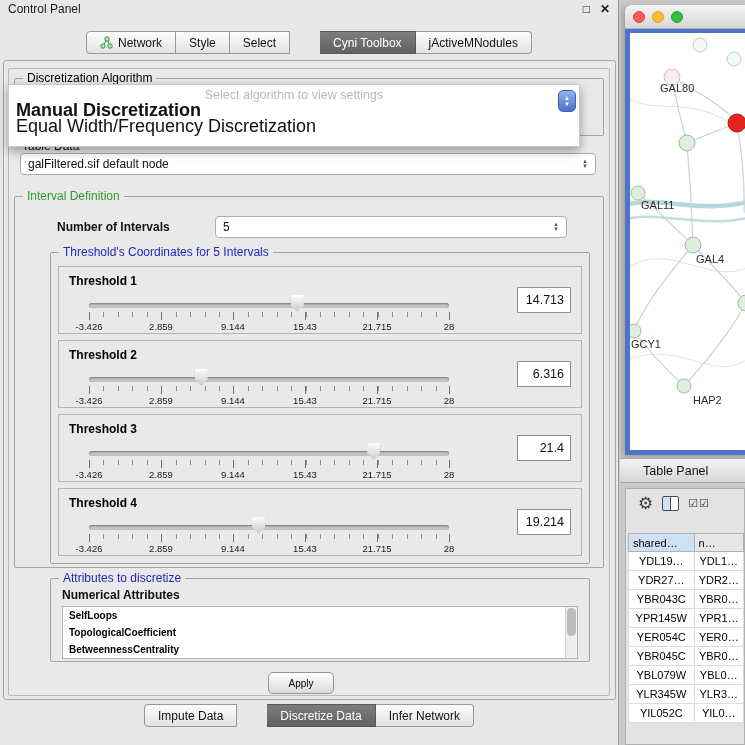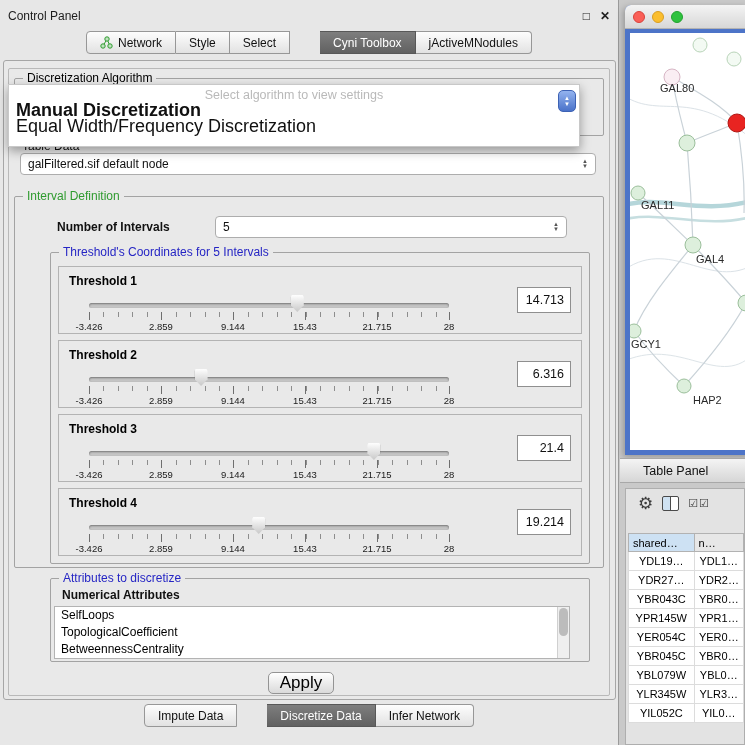--- a/index.html
+++ b/index.html
@@ -3,21 +3,21 @@
 <meta charset="utf-8">
 <style>
   * { margin:0; padding:0; box-sizing:border-box; }
   html,body { background:#c9c9c9; font-family:"Liberation Sans", sans-serif; }
   #screen { position:relative; width:745px; height:745px; overflow:hidden; background:#c9c9c9; }
 
   
   .control-panel { position:absolute; left:0; top:0; width:619px; height:745px;
     background:#e7e7e7; border-right:1px solid #9a9a9a; }
   .titlebar { position:absolute; left:0; top:0; width:100%; height:24px;
-    display:flex; align-items:center; padding:16px 8px; font-size:12px; color:#1c1c1c; }
+    display:flex; align-items:flex-end; padding:16px 8px; font-size:12px; color:#1c1c1c; }
   .win-icons { margin-left:auto; display:flex; gap:10px; font-size:12px; color:#222; }
   .win-icons span { cursor:default; }
 
   
   .tabbar { position:absolute; left:0; width:100%; display:flex; justify-content:center; }
   .tabbar.top { top:31px;text-align:center; }
   .tabbar.bottom { top:704px; }
   .tab { height:23px; display:flex; align-items:center; gap:5px; padding:0 13px;
     font-size:12px; color:#111; background:linear-gradient(#fdfdfd,#e2e2e2);
     border:1px solid #979797; border-left:none; white-space:nowrap; }
@@ -72,31 +72,31 @@
   .slider-ticks-major { position:absolute; left:0; top:15px; width:calc(100% + 1px); height:8px;
     background:repeating-linear-gradient(90deg,#6f6f6f 0 1px,transparent 1px 72px); }
   .slider-scale { position:absolute; left:0; top:24px; width:100%; height:12px; }
   .scale-label { position:absolute; top:0; transform:translateX(-50%); font-size:9.5px;
     color:#1a1a1a; white-space:nowrap; }
   .value-box { position:absolute; right:10px; top:20px; width:54px; height:26px; background:#fff;
     border:1px solid #8f8f8f; font-size:12.5px; color:#111;
     display:flex; align-items:center; justify-content:flex-end; padding-right:6px; }
 
   
-  .attr-list { position:absolute; left:54px; top:606px; width:516px; height:53px; background:#fff;
-    border:1px solid #b3b3b3; overflow:hidden; font-size:12px; }
+  .attr-list { position:absolute; left:62px; top:606px; width:516px; height:53px; background:#fff;
+    border:1px solid #b3b3b3; overflow:hidden; font-size:10px;font-weight:bold; }
   .attr-item { padding:1px 6px; height:17px; line-height:15px; white-space:nowrap; }
   .attr-scrollbar { position:absolute; right:0; top:0; width:12px; height:100%;
     background:#efefef; border-left:1px solid #d0d0d0; }
   .attr-scroll-thumb { position:absolute; left:1px; top:1px; width:9px; height:28px;
     background:#bcbcbc; border-radius:5px; }
 
   .apply-btn { position:absolute; left:268px; top:672px; width:66px; height:22px;
     border:1px solid #949494; border-radius:5px; background:linear-gradient(#ffffff,#dadada);
-    font-size:17px; display:flex; align-items:center; justify-content:center; }
+    font-size:10px; display:flex; align-items:center; justify-content:center; }
 
   
   .net-window { position:absolute; left:625px; top:5px; width:126px; height:450px;
     background:#4d74c8; border-radius:6px 6px 0 0; box-shadow:-2px 2px 6px rgba(0,0,0,.25); }
   .net-titlebar { position:absolute; left:0; top:0; width:100%; height:24px;
     border-radius:6px 6px 0 0; background:linear-gradient(#f4f4f4,#d7d7d7);
     border-bottom:1px solid #b2b2b2; display:flex; align-items:center; gap:7px; padding:0 8px; }
   .light { width:12px; height:12px; border-radius:50%; }
   .light.red { background:#fa5f57; border:1px solid #d8423c; }
   .light.yellow { background:#fbbe2e; border:1px solid #d99e22; }

